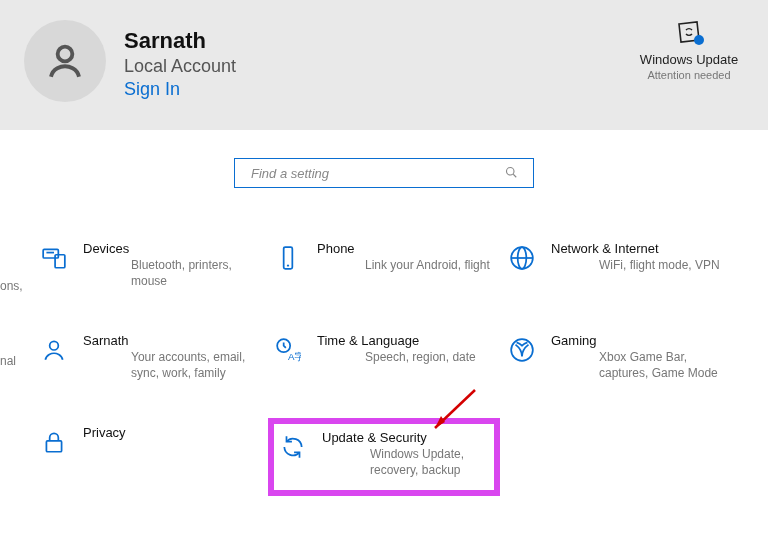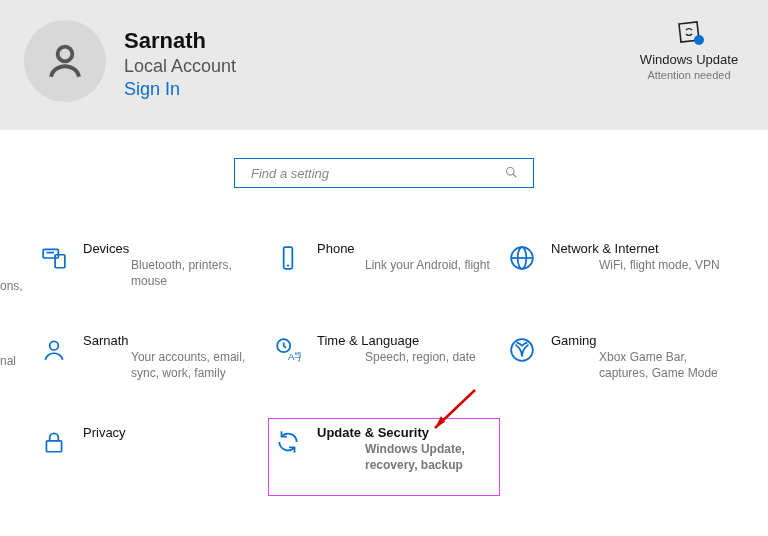--- a/index.html
+++ b/index.html
@@ -66,21 +66,21 @@
     row-gap: 14px;
     justify-content: center;
   }
   .cat {
     display: flex;
     align-items: flex-start;
     padding: 6px 8px 6px 4px;
     cursor: pointer;
     border: 1px solid transparent;
   }
-  .cat.selected { border: 1px solid #d946ef; font-weight: bold; }
+  .cat.selected { border: 6px solid #d946ef; }
   .cat-icon {
     width: 30px; height: 30px;
     flex-shrink: 0;
     margin-right: 14px;
     display: flex; align-items: flex-end; justify-content: center;
     color: #737373;
   }
   .cat-icon svg { width: 26px; height: 26px; stroke: #0a6ed1; fill: none; stroke-width: 1.6; }
   .cat-text { display: flex; flex-direction: column; }
   .cat-title { font-size: 13px; color: #111; }

